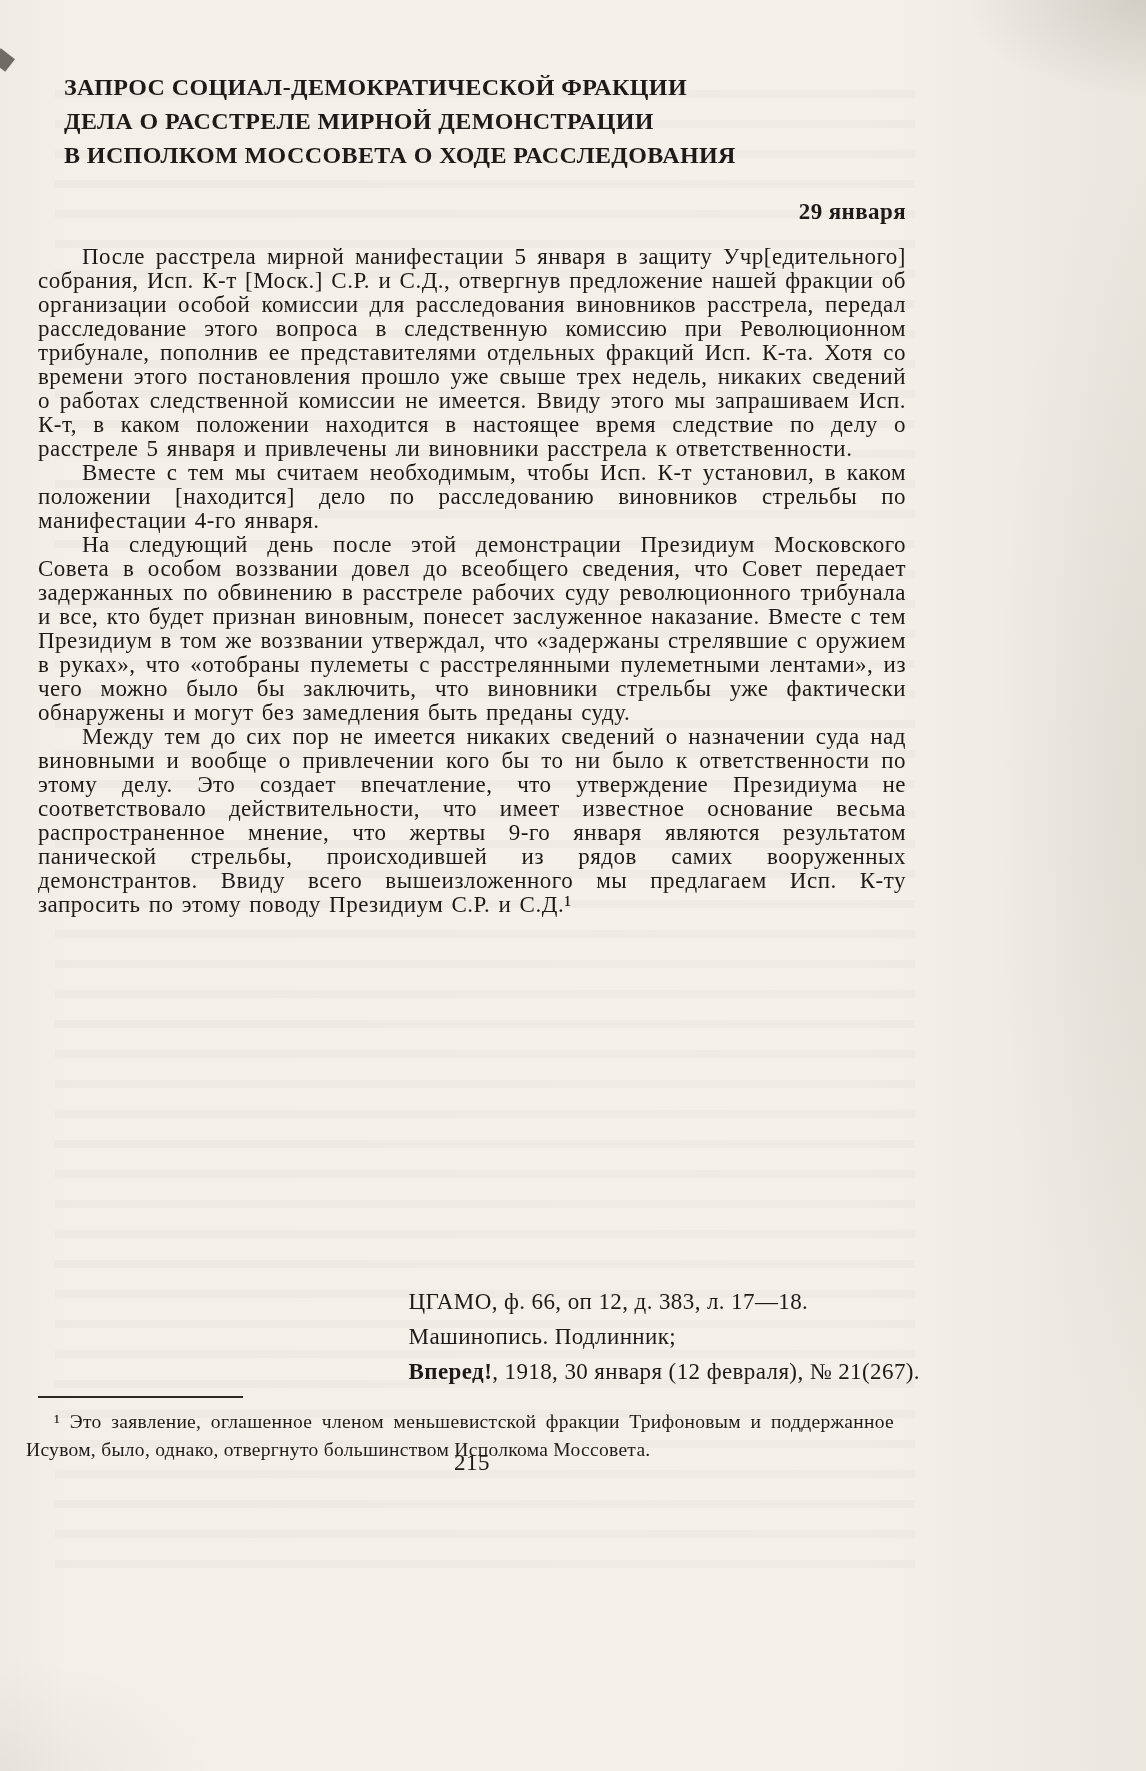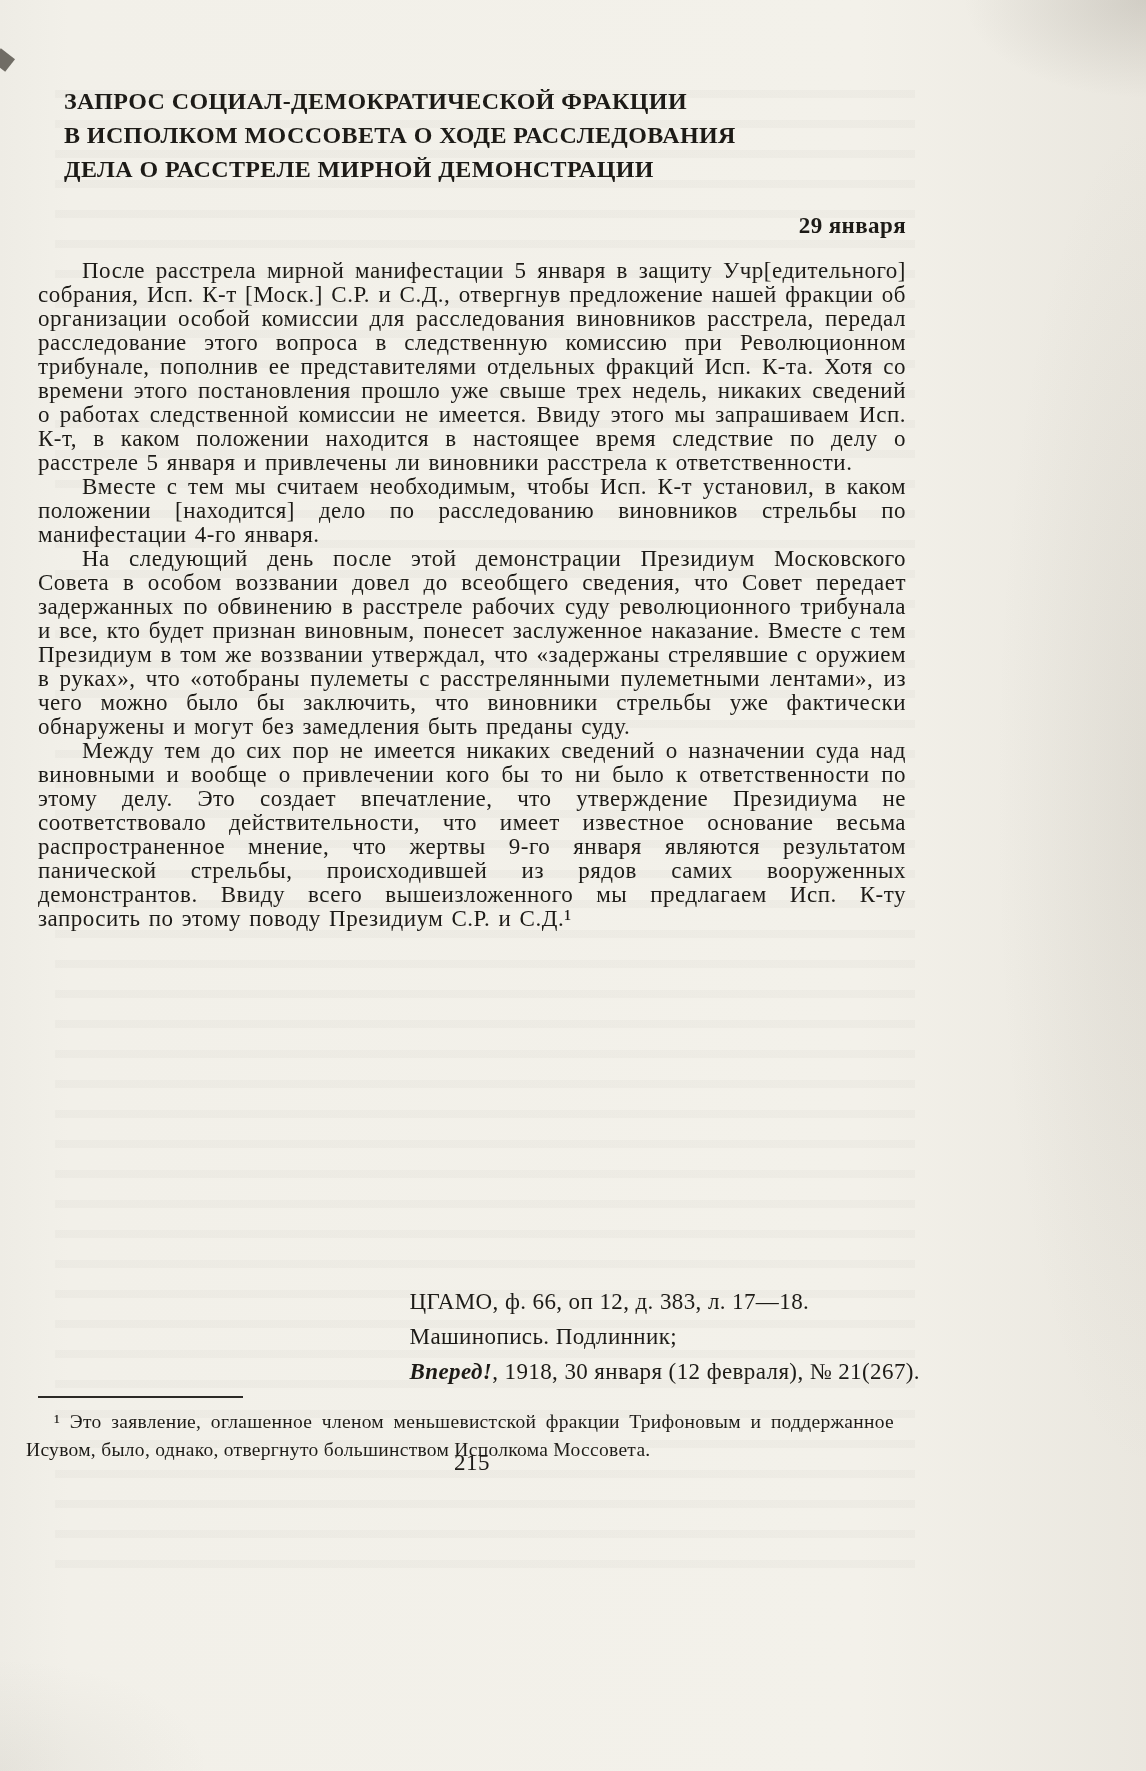--- a/index.html
+++ b/index.html
@@ -44,21 +44,21 @@
     top: 52px;
     width: 18px;
     height: 16px;
     background: #46413a;
     transform: rotate(38deg);
     opacity: 0.75;
   }
   .content {
     position: absolute;
     left: 38px;
-    top: 84px;
+    top: 70px;
     width: 868px;
   }
   .doc-title {
     margin-left: 26px;
     font-weight: bold;
     font-size: 24px;
     line-height: 34px;
     letter-spacing: 0.4px;
   }
   .doc-date {
@@ -85,21 +85,20 @@
     position: absolute;
     right: 226px;
     top: 1284px;
     text-align: left;
     font-size: 23px;
     line-height: 35px;
     letter-spacing: 0.4px;
   }
   .pub-title {
     font-weight: bold;
-    font-style: italic;
   }
   .footnote-rule {
     position: absolute;
     left: 38px;
     top: 1396px;
     width: 205px;
     border-top: 2px solid #2c2a26;
   }
   .footnote {
     position: absolute;
@@ -127,22 +126,22 @@
 <body>
 
 <div class="sheet">
   <div class="ghost-lines"></div>
   <div class="scan-notch"></div>
 
   <div class="content">
 
     <header class="doc-title">
       <div>ЗАПРОС СОЦИАЛ-ДЕМОКРАТИЧЕСКОЙ ФРАКЦИИ</div>
+      <div>ДЕЛА О РАССТРЕЛЕ МИРНОЙ ДЕМОНСТРАЦИИ</div>
       <div>В ИСПОЛКОМ МОССОВЕТА О ХОДЕ РАССЛЕДОВАНИЯ</div>
-      <div>ДЕЛА О РАССТРЕЛЕ МИРНОЙ ДЕМОНСТРАЦИИ</div>
     </header>
 
     <div class="doc-date">29 января</div>
 
     <section class="doc-body">
       <p>После расстрела мирной манифестации 5 января в защиту Учр[едительного] собрания, Исп. К-т [Моск.] С.Р. и С.Д., отвергнув предложение нашей фракции об организации особой комиссии для расследования виновников расстрела, передал расследование этого вопроса в следственную комиссию при Революционном трибунале, пополнив ее представителями отдельных фракций Исп. К-та. Хотя со времени этого постановления прошло уже свыше трех недель, никаких сведений о работах следственной комиссии не имеется. Ввиду этого мы запрашиваем Исп. К-т, в каком положении находится в настоящее время следствие по делу о расстреле 5 января и привлечены ли виновники расстрела к ответственности.</p>
       <p>Вместе с тем мы считаем необходимым, чтобы Исп. К-т установил, в каком положении [находится] дело по расследованию виновников стрельбы по манифестации 4-го января.</p>
       <p>На следующий день после этой демонстрации Президиум Московского Совета в особом воззвании довел до всеобщего сведения, что Совет передает задержанных по обвинению в расстреле рабочих суду революционного трибунала и все, кто будет признан виновным, понесет заслуженное наказание. Вместе с тем Президиум в том же воззвании утверждал, что «задержаны стрелявшие с оружием в руках», что «отобраны пулеметы с расстрелянными пулеметными лентами», из чего можно было бы заключить, что виновники стрельбы уже фактически обнаружены и могут без замедления быть преданы суду.</p>
       <p>Между тем до сих пор не имеется никаких сведений о назначении суда над виновными и вообще о привлечении кого бы то ни было к ответственности по этому делу. Это создает впечатление, что утверждение Президиума не соответствовало действительности, что имеет известное основание весьма распространенное мнение, что жертвы 9-го января являются результатом панической стрельбы, происходившей из рядов самих вооруженных демонстрантов. Ввиду всего вышеизложенного мы предлагаем Исп. К-ту запросить по этому поводу Президиум С.Р. и С.Д.¹</p>
     </section>

